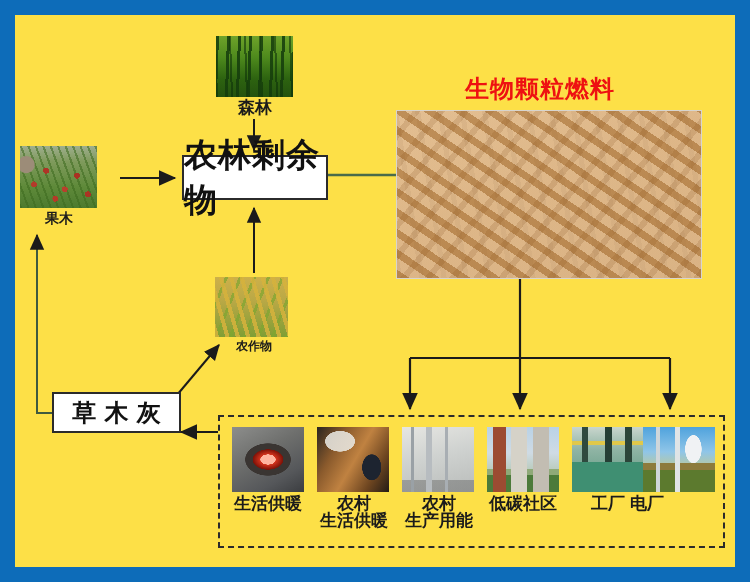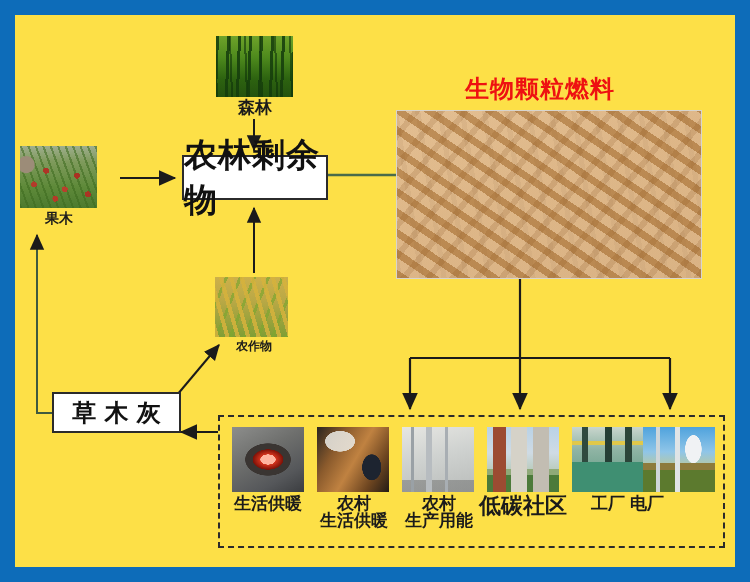--- a/index.html
+++ b/index.html
@@ -219,21 +219,21 @@
 
     <div class="photo ph-heat" style="left:302px; top:412px; width:72px; height:65px;"></div>
     <div class="caption" style="left:295px; top:480px; width:88px; font-size:17px;">农村
 生活供暖</div>
 
     <div class="photo ph-prod" style="left:387px; top:412px; width:72px; height:65px;"></div>
     <div class="caption" style="left:380px; top:480px; width:88px; font-size:17px;">农村
 生产用能</div>
 
     <div class="photo ph-comm" style="left:472px; top:412px; width:72px; height:65px;"></div>
-    <div class="caption" style="left:462px; top:480px; width:92px; font-size:22px;">低碳社区</div>
+    <div class="caption" style="left:462px; top:480px; width:92px; font-size:17px;">低碳社区</div>
 
     <div class="photo ph-fact" style="left:557px; top:412px; width:72px; height:65px;"></div>
     <div class="caption" style="left:551px; top:480px; width:84px; font-size:17px;">工厂</div>
 
     <div class="photo ph-power" style="left:628px; top:412px; width:72px; height:65px;"></div>
     <div class="caption" style="left:590px; top:480px; width:84px; font-size:17px;">电厂</div>
 
   </div>
 </div>
 

